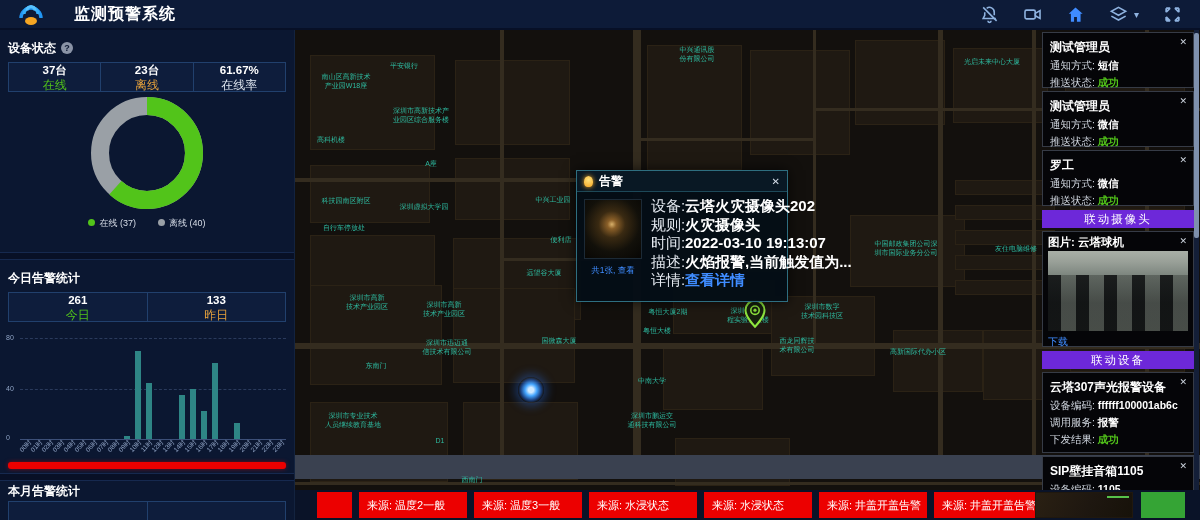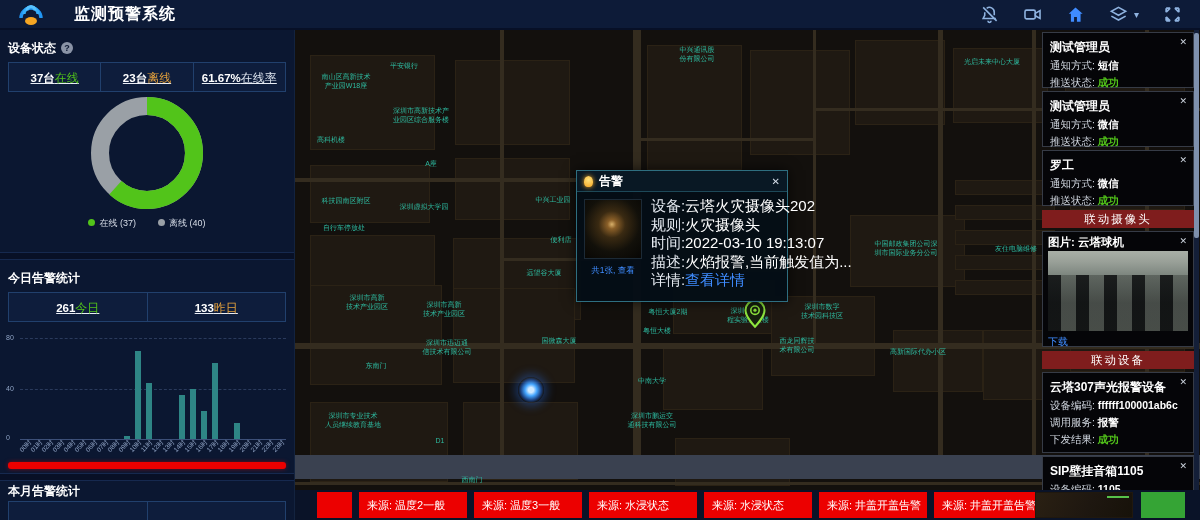--- a/index.html
+++ b/index.html
@@ -18,22 +18,22 @@
 
   
   .left-panel { position:absolute; left:0; top:30px; width:295px; height:490px;
     background:#0b1731; border-right:1px solid #13233f; z-index:40; overflow:hidden; }
   .ptitle { margin:10px 8px 0; height:16px; font-size:12px; font-weight:bold; color:#fff;
     display:flex; align-items:center; gap:5px; }
   .info-ic { width:12px; height:12px; border-radius:50%; background:#8a93a6; color:#0b1731;
     font-size:9px; font-weight:bold; display:inline-flex; align-items:center; justify-content:center; }
   .stat-row { margin:6px 8px 0; height:30px; display:flex; border:1px solid #21406d;
     background:rgba(24,48,96,.25); }
-  .stat-cell { flex:1; border-right:1px solid #21406d; display:flex; flex-direction:row;
-    align-items:center; justify-content:center; line-height:1.25; padding-top:2px;text-decoration:underline; }
+  .stat-cell { flex:1; border-right:1px solid #21406d; display:flex; flex-direction:column;
+    align-items:center; justify-content:center; line-height:1.25; padding-top:2px; }
   .stat-cell:last-child { border-right:none; }
   .stat-val { font-size:11.5px; font-weight:bold; color:#fff; }
   .stat-lab { font-size:12px; color:#dfe6f0; }
   .green { color:#52c41a !important; }
   .orange { color:#e6a23c !important; }
   .donut-wrap { margin:4px auto 0; width:114px; height:114px; display:block; }
   .legend { margin-top:6px; height:14px; display:flex; justify-content:center; gap:22px;
     font-size:9px; color:#d7dde8; align-items:center; }
   .dot { width:7px; height:7px; border-radius:50%; display:inline-block; margin-right:4px; }
   .divider { margin-top:22px; height:8px; background:#081026; border-top:1px solid #16294f;
@@ -77,32 +77,32 @@
     background:radial-gradient(circle at 50% 35%,#ffe27a,#f5a623); box-shadow:0 0 5px #f5a623; }
   .popup-title { font-size:12px; font-weight:bold; color:#fff; }
   .x-btn { margin-left:auto; font-size:10px; color:#d5dde8; cursor:pointer; }
   .popup-body { display:flex; padding:7px 7px 0; }
   .fire-img { width:58px; height:60px; border:1px solid #1c2a36;
     background:radial-gradient(circle at 48% 42%,#d8b06a 0%,#8a5f28 10%,#3a2a12 30%,#12100a 62%,#070604 100%); }
   .popup-caption { margin-top:6px; font-size:8.5px; color:#3f8cff; text-align:center; cursor:pointer; }
   .popup-fields { flex:1; margin-left:9px; }
   .pf { display:flex; font-size:15px; margin-bottom:4.5px; line-height:14px; white-space:nowrap; }
   .pl { color:#e3e8ef; width:34px; flex:none; }
-  .pv { color:#fff; font-weight:normal; overflow:hidden; }
+  .pv { color:#fff; font-weight:bold; overflow:hidden; }
   .pv.link { color:#3f8cff; cursor:pointer; }
 
   
   .sidebar { position:absolute; left:1042px; top:30px; width:152px; height:460px; z-index:45; overflow:hidden; }
   .ncard, .dcard { background:#050508; border:1px solid #363b46; padding:5px 7px; position:relative; }
   .ncard { height:56px; margin-bottom:3px; }
   .card-x { position:absolute; right:6px; top:4px; font-size:9px; color:#cdd4de; cursor:pointer; }
   .ncard-title { font-size:12px; font-weight:bold; color:#fff; margin-top:1px; }
   .nrow { font-size:10.5px; margin-top:3px; color:#cfd5de; }
   .nrow b { color:#fff; font-weight:bold; }
-  .band { height:18px; margin:4px 0 3px; background:#7f1d1d; color:#fff; font-size:11.5px;
+  .band { height:18px; margin:4px 0 3px; background:#6d28d9; color:#fff; font-size:11.5px;
     display:flex; align-items:center; justify-content:center; letter-spacing:2px; cursor:pointer; }
   .camcard { background:#050508; border:1px solid #363b46; height:116px; position:relative; padding:3px 5px; }
   .cam-title { font-size:11.5px; font-weight:bold; color:#fff; height:16px; }
   .cam-top { height:24px; background:linear-gradient(180deg,#a9afa7 0%,#99a098 45%,#7d867f 100%); }
   .cam-bottom { height:56px;
     background:repeating-linear-gradient(90deg,rgba(15,17,18,.85) 0 13px,rgba(95,102,96,.55) 13px 28px),
     linear-gradient(180deg,#5d655f 0%,#43484390 50%,#2b2e2a 100%); }
   .dl-link { font-size:10px; color:#3f8cff; margin-top:2px; cursor:pointer; display:inline-block; }
   .dcard { margin-bottom:3px; }
   .dcard-title { font-size:12px; font-weight:bold; color:#fff; margin:1px 0 2px; }

